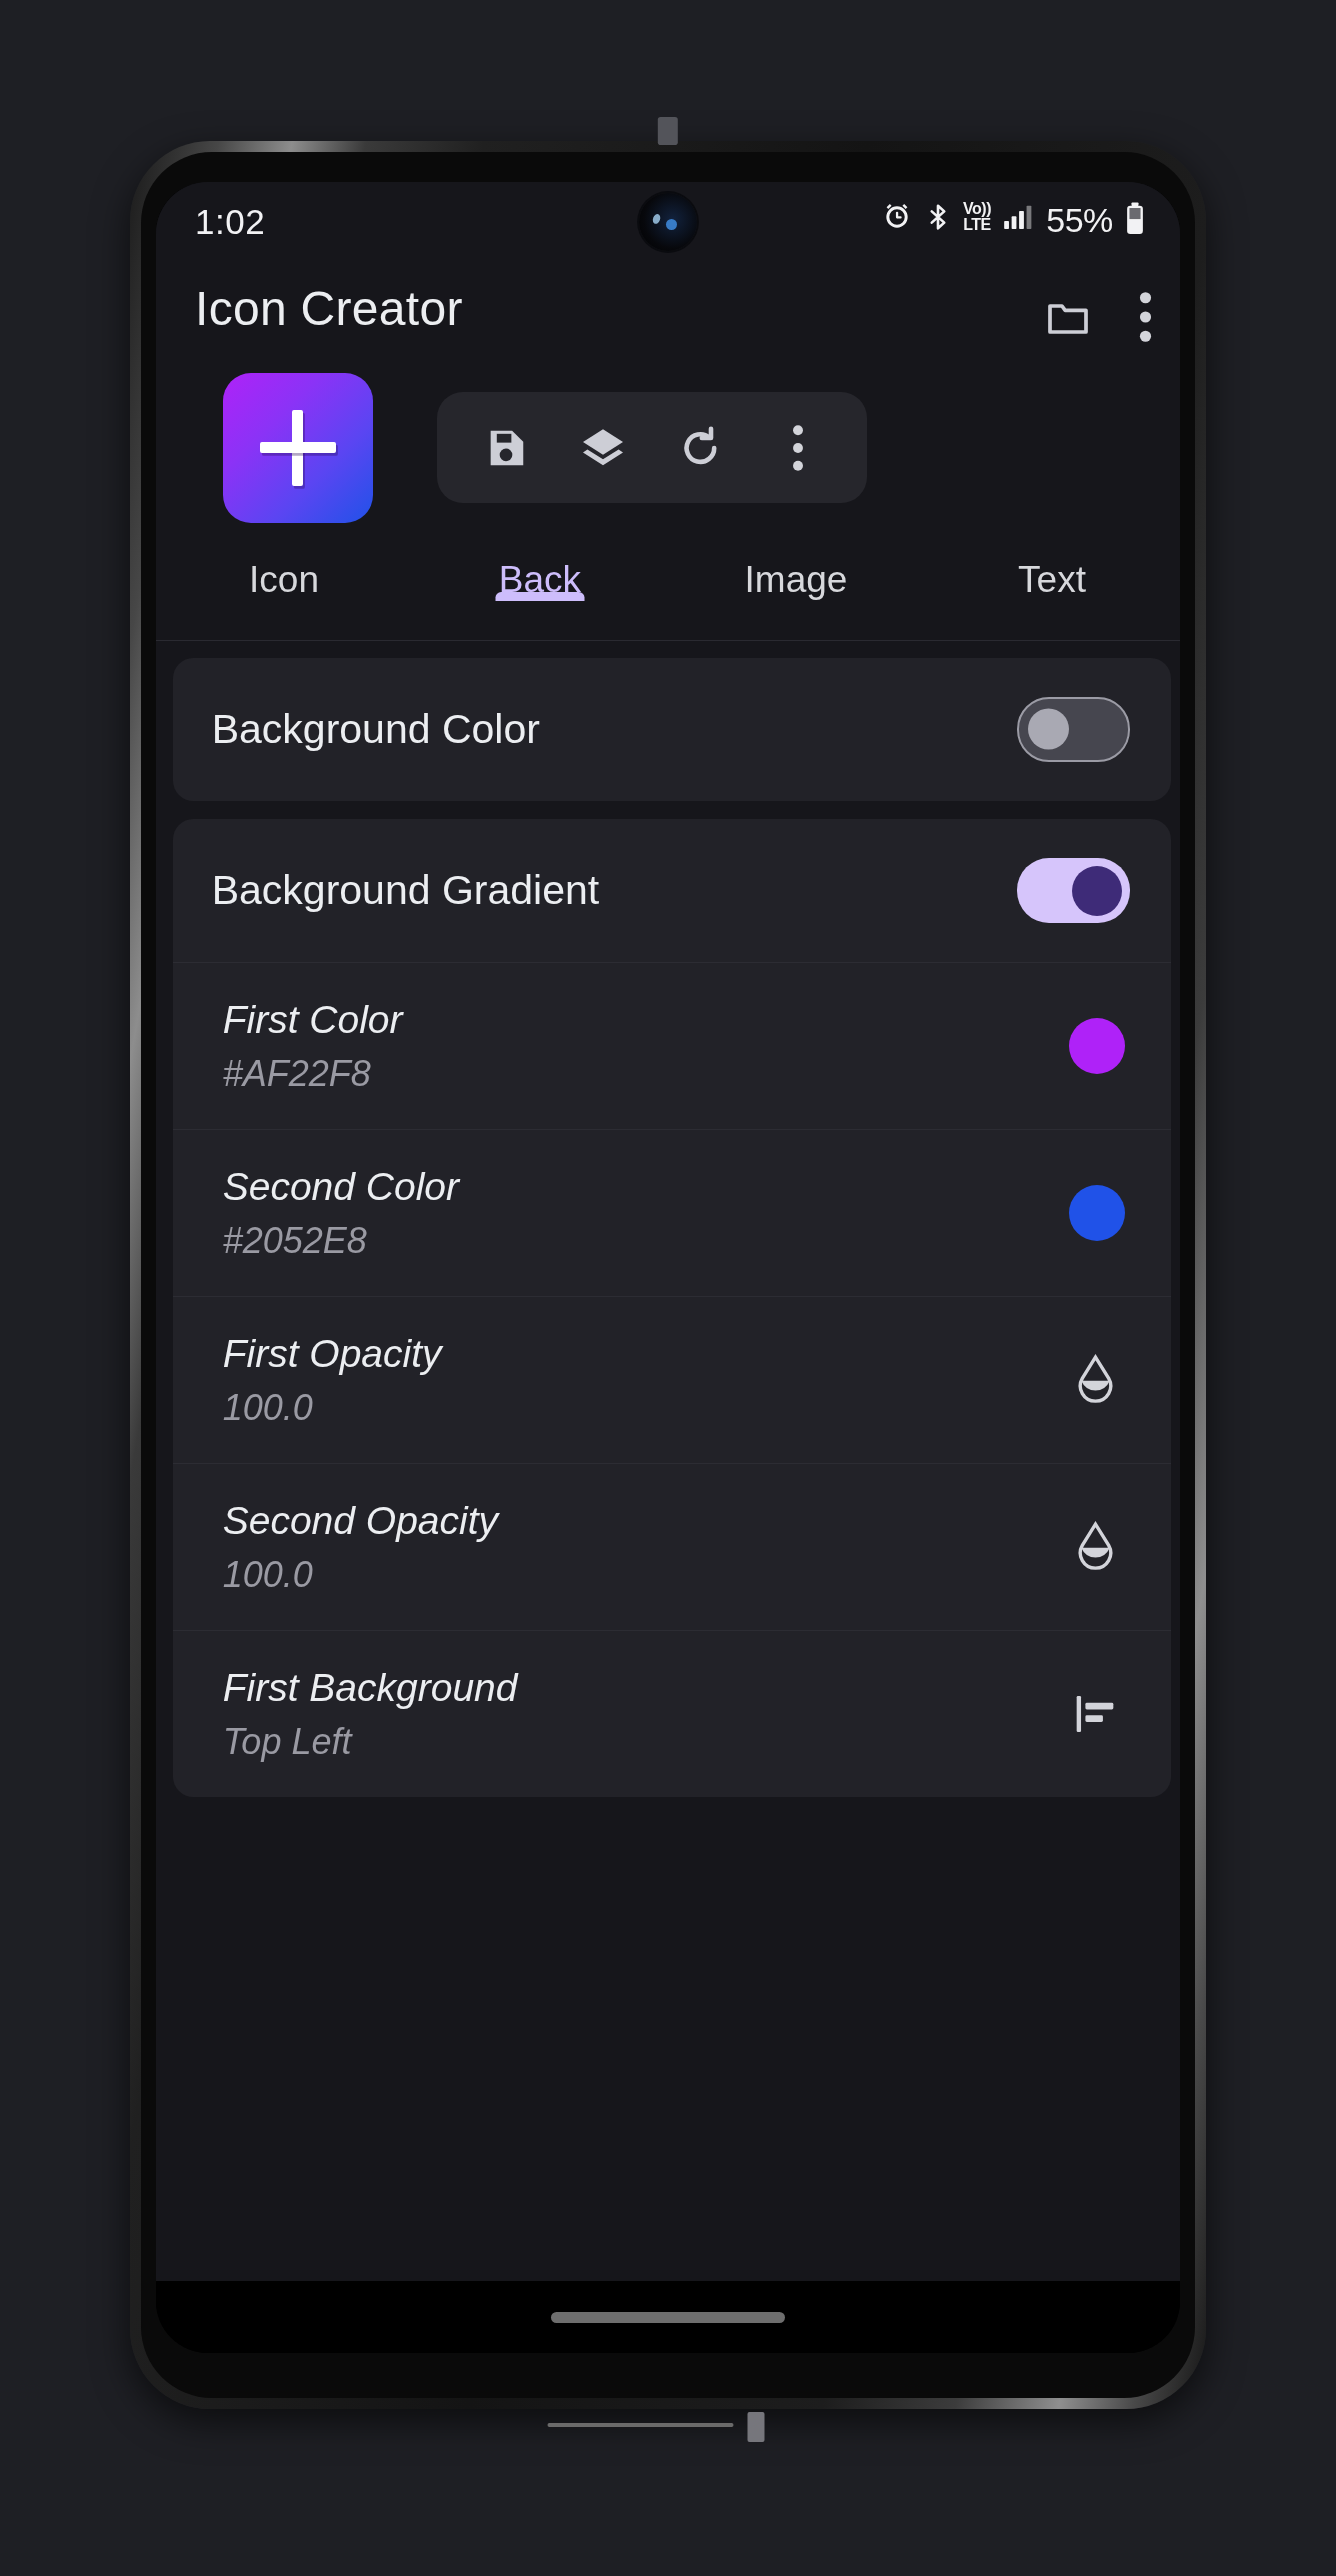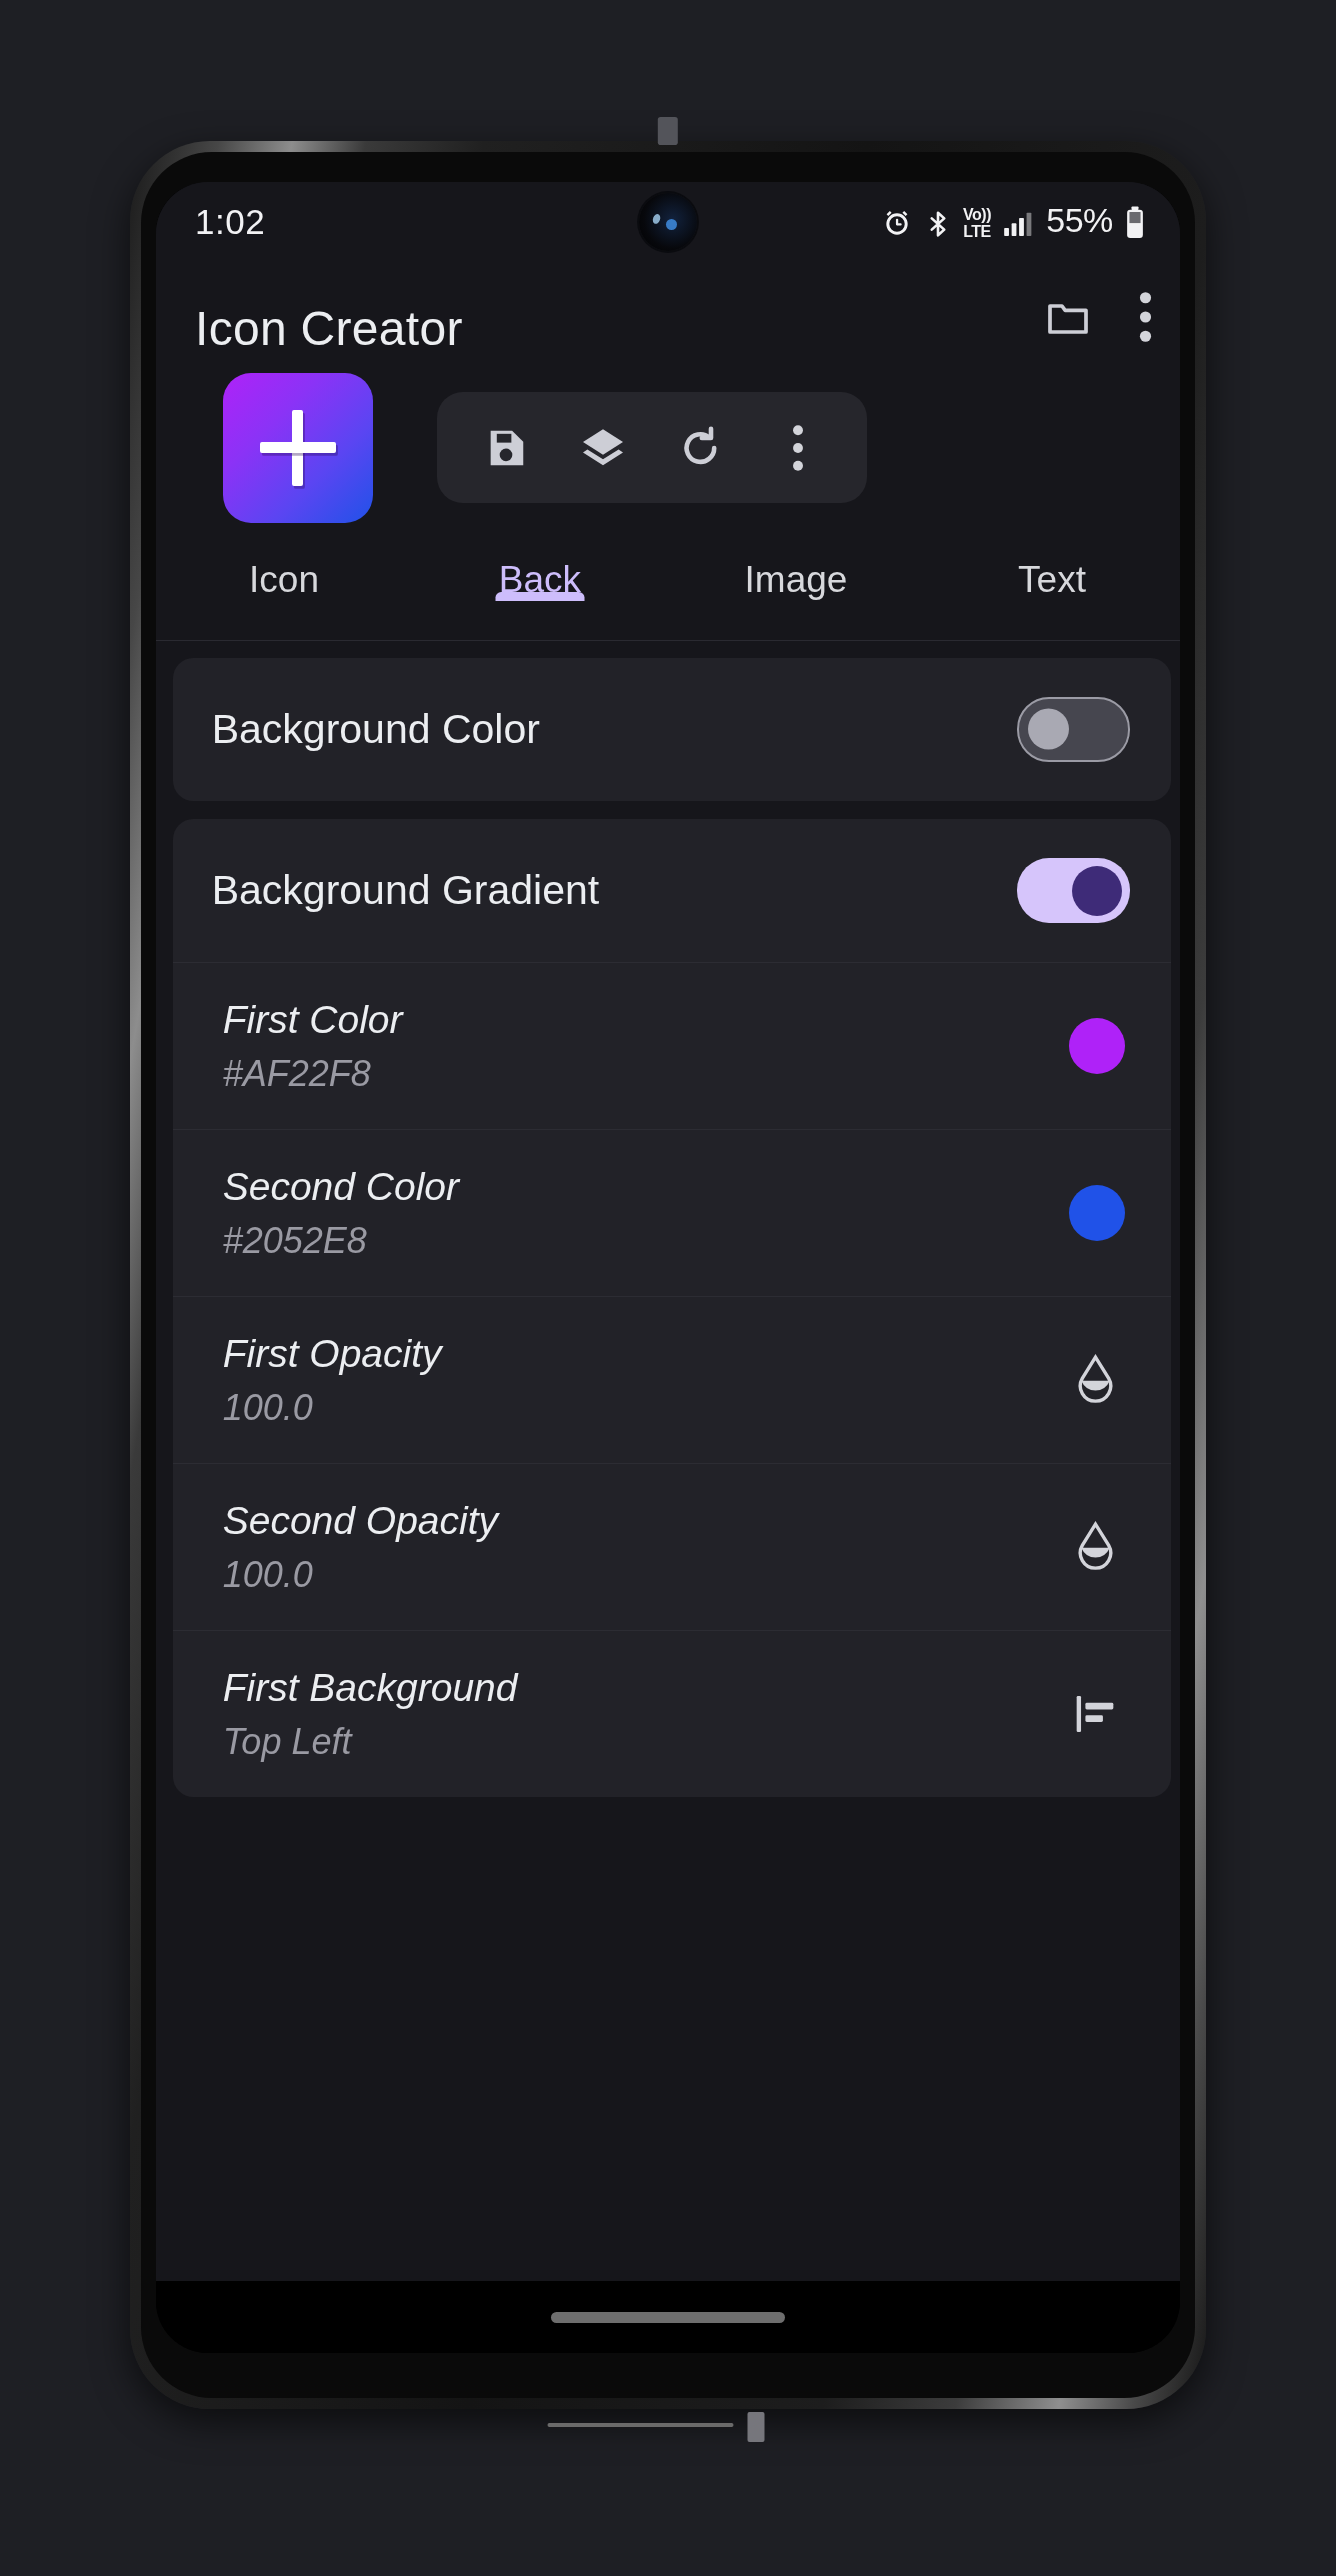--- a/index.html
+++ b/index.html
@@ -89,39 +89,39 @@
   #punch-hole .g1{
     position:absolute; left:14px; top:21.3px; width:7.4px; height:10.2px;
     border-radius:50%; background:#9fc8e8; opacity:.85; transform:rotate(20deg);
   }
   #punch-hole .g2{
     position:absolute; left:27px; top:26px; width:11px; height:11px;
     border-radius:50%; background:#3d86d6; opacity:.9;
   }
   #status-right{
     position:absolute; right:33px; top:18.6px;
-    display:flex; align-items:flex-end; gap:10.2px;
+    display:flex; align-items:flex-start; gap:10.2px;
     color:#f2f2f4;
   }
   #status-right svg{ display:block; }
   #volte{
     display:flex; flex-direction:column; align-items:center;
     line-height:1; font-size:15px; font-weight:bold; color:#f2f2f4;
   }
   #volte .a{ font-size:16px; letter-spacing:-0.5px; }
   #volte .b{ font-size:16px; letter-spacing:-0.5px; margin-top:0.9px;}
   #battery-pct{ font-size:34px; color:#f2f2f4; margin-left:1.9px; letter-spacing:-0.5px;}
 
   
   #appbar{
     position:relative; height:104px; background:#16161b;
   }
   #app-title{
     position:absolute; left:39px; top:18.6px;
-    font-size:48px; color:#eceef1; font-weight:400; letter-spacing:0.3px;margin-top:20px;
+    font-size:48px; color:#eceef1; font-weight:400; letter-spacing:0.3px;
   }
   #appbar-actions{
     position:absolute; right:28px; top:30px;
     display:flex; align-items:center; gap:45px;
   }
   .appbar-btn{ cursor:pointer; display:flex; align-items:center; justify-content:center;}
 
   
   #preview-row{
     position:relative; height:173px; background:#16161b;

